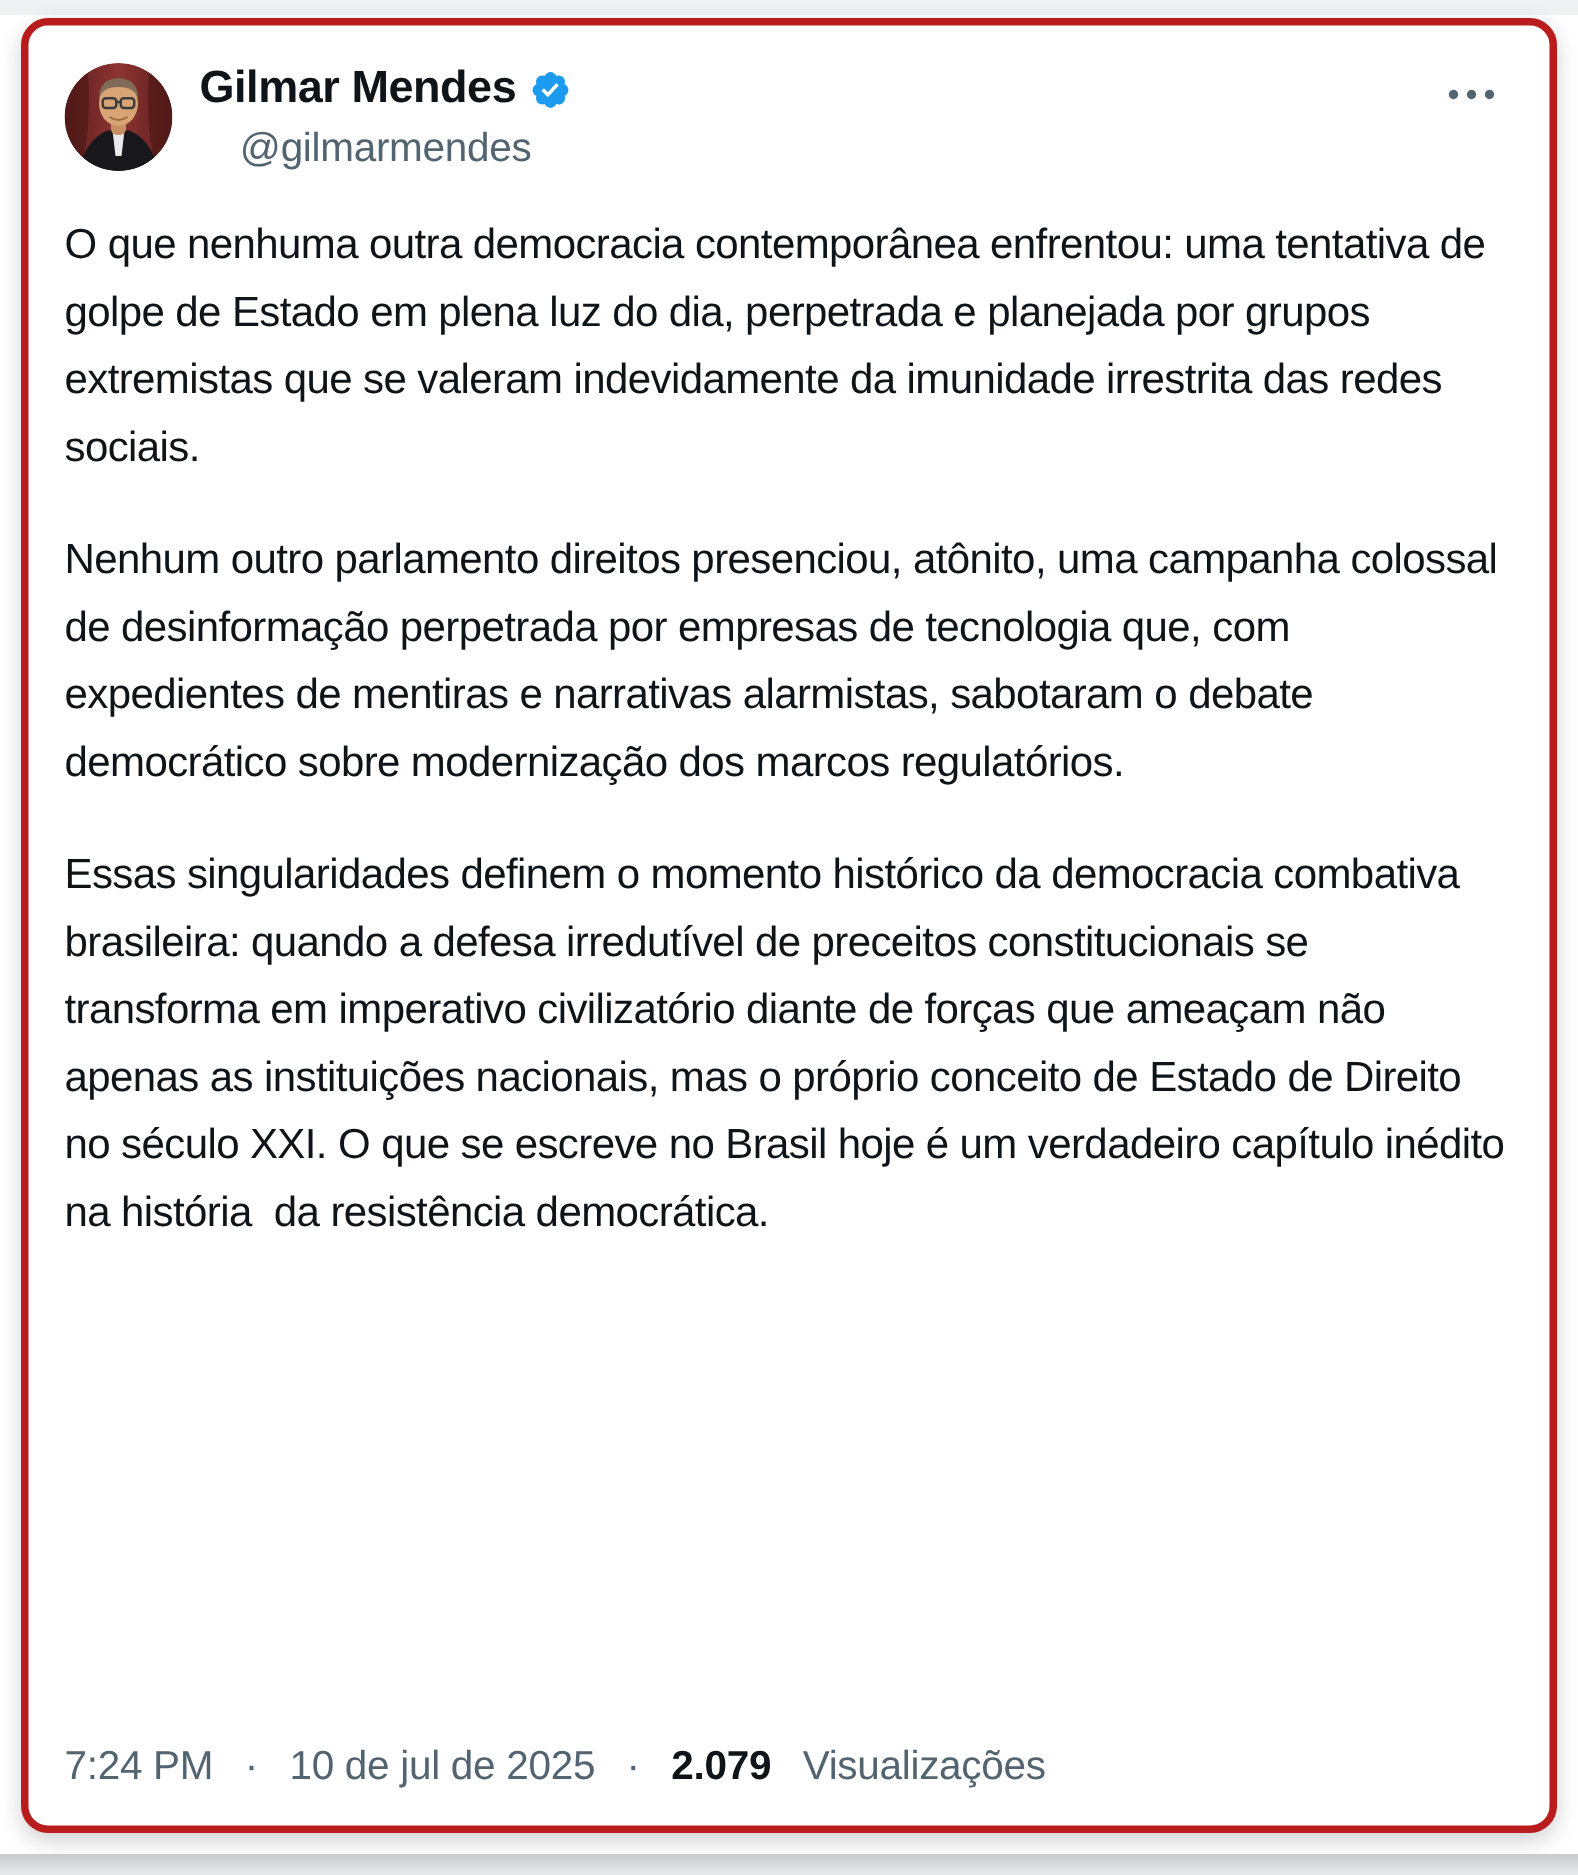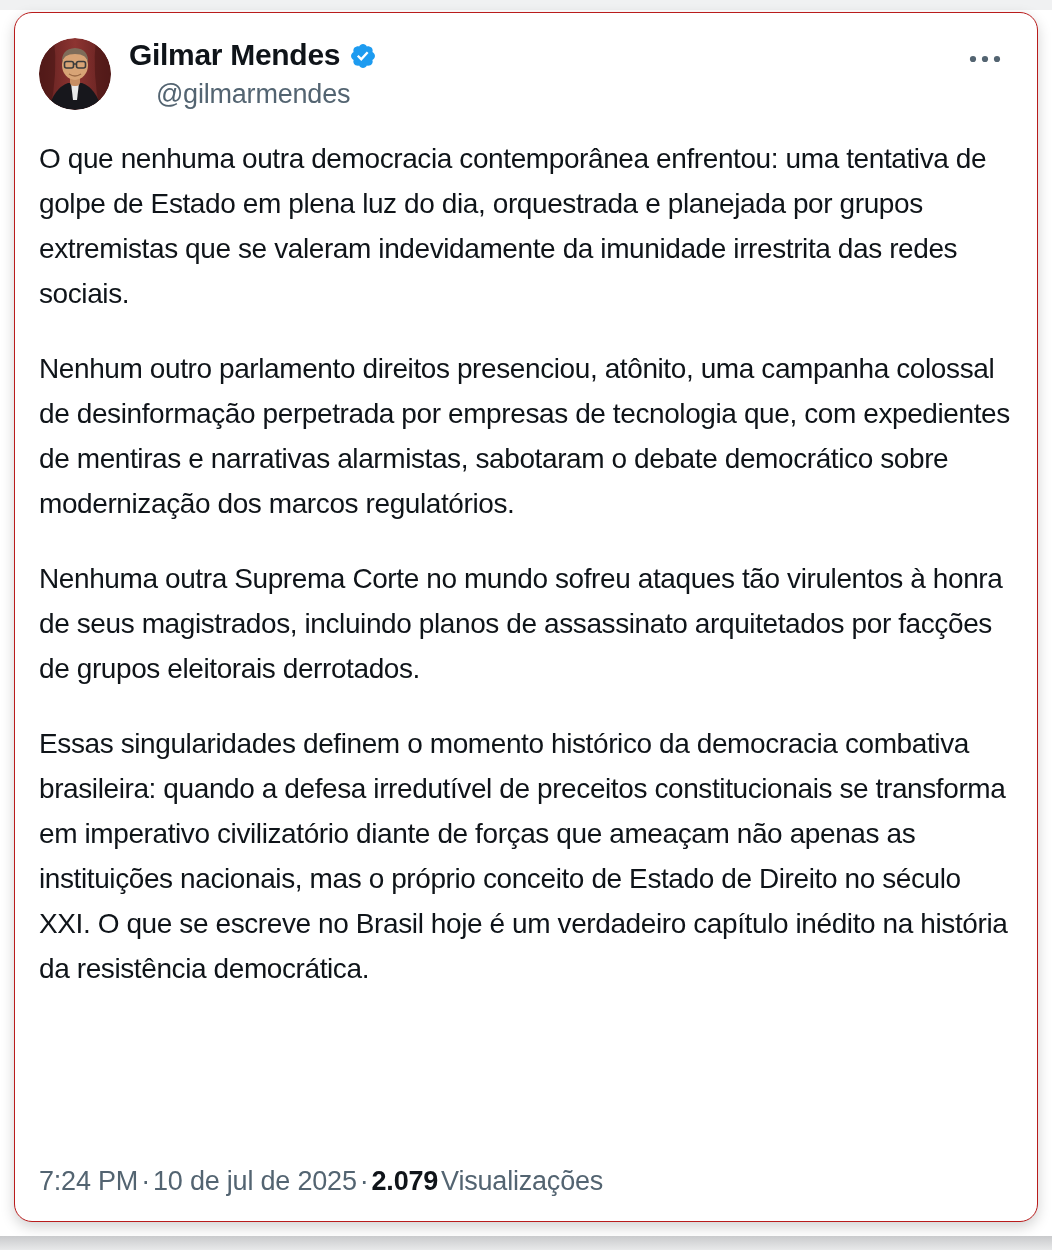--- a/index.html
+++ b/index.html
@@ -17,21 +17,21 @@
   .bottom-strip {
     position: absolute; bottom: 0; left: 0; right: 0; height: 14px;
     background: linear-gradient(#c9cacc, #e8e9ea);
   }
   .tweet-card {
     position: absolute;
     left: 14px; top: 12px;
     width: 1024px; height: 1210px;
     background: #ffffff;
     border-radius: 18px;
-    border: 1px solid #b91c1c;
+    border: 5px solid #b91c1c;
     box-shadow: 0 5px 14px rgba(0,0,0,0.18);
     padding: 24px 26px 30px 24px;
   }
   .tweet-header {
     display: flex;
     align-items: center;
   }
   .avatar {
     width: 72px; height: 72px;
     border-radius: 50%;
@@ -88,21 +88,21 @@
     color: #0f1419;
     white-space: pre-wrap;
     margin-bottom: 30px;
   }
   .tweet-footer {
     position: absolute;
     left: 24px;
     bottom: 24px;
     display: flex;
     align-items: center;
-    gap: 3px;
+    gap: 21px;
     font-size: 27px;
     letter-spacing: -0.2px;
     color: #536471;
   }
   .views-count {
     font-weight: 700;
     color: #0f1419;
   }
 </style>
 </head>
@@ -161,23 +161,22 @@
       <svg width="36" height="12" viewBox="0 0 36 12">
         <circle cx="6" cy="6" r="3.1" fill="#536471"></circle>
         <circle cx="18" cy="6" r="3.1" fill="#536471"></circle>
         <circle cx="30" cy="6" r="3.1" fill="#536471"></circle>
       </svg>
     </button>
 
   </header>
 
   <div class="tweet-text">
-    <p>O que nenhuma outra democracia contemporânea enfrentou: uma tentativa de golpe de Estado em plena luz do dia, orquestrada e planejada por grupos extremistas que se valeram indevidamente da imunidade irrestrita das redes sociais.</p>
+    <p>O que nenhuma outra democracia contemporânea enfrentou: uma tentativa de golpe de Estado em plena luz do dia, perpetrada e planejada por grupos extremistas que se valeram indevidamente da imunidade irrestrita das redes sociais.</p>
     <p>Nenhum outro parlamento direitos presenciou, atônito, uma campanha colossal de desinformação perpetrada por empresas de tecnologia que, com expedientes de mentiras e narrativas alarmistas, sabotaram o debate democrático sobre modernização dos marcos regulatórios.</p>
-    <p>Nenhuma outra Suprema Corte no mundo sofreu ataques tão virulentos à honra de seus magistrados, incluindo planos de assassinato arquitetados por facções de grupos eleitorais derrotados.</p>
     <p>Essas singularidades definem o momento histórico da democracia combativa brasileira: quando a defesa irredutível de preceitos constitucionais se transforma em imperativo civilizatório diante de forças que ameaçam não apenas as instituições nacionais, mas o próprio conceito de Estado de Direito no século XXI. O que se escreve no Brasil hoje é um verdadeiro capítulo inédito na história  da resistência democrática.</p>
   </div>
 
   <footer class="tweet-footer">
     <span>7:24 PM</span>
     <span>·</span>
     <span>10 de jul de 2025</span>
     <span>·</span>
     <span class="views-count">2.079</span>
     <span>Visualizações</span>

